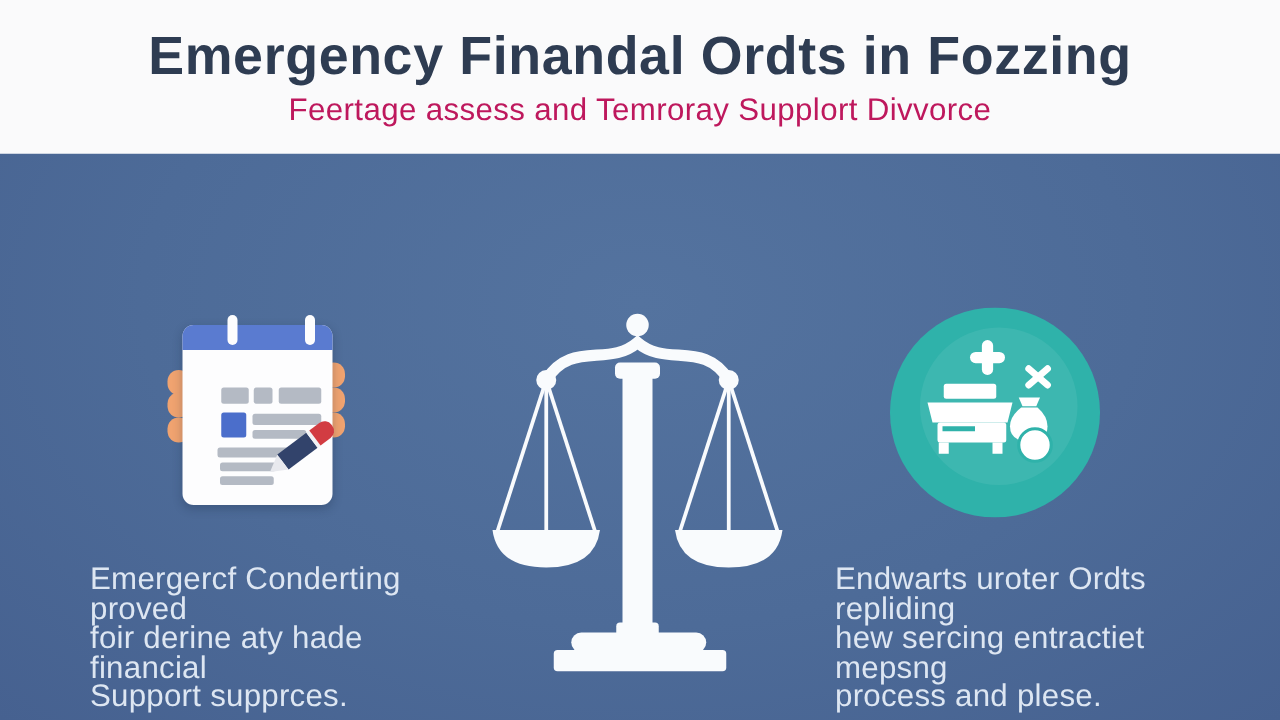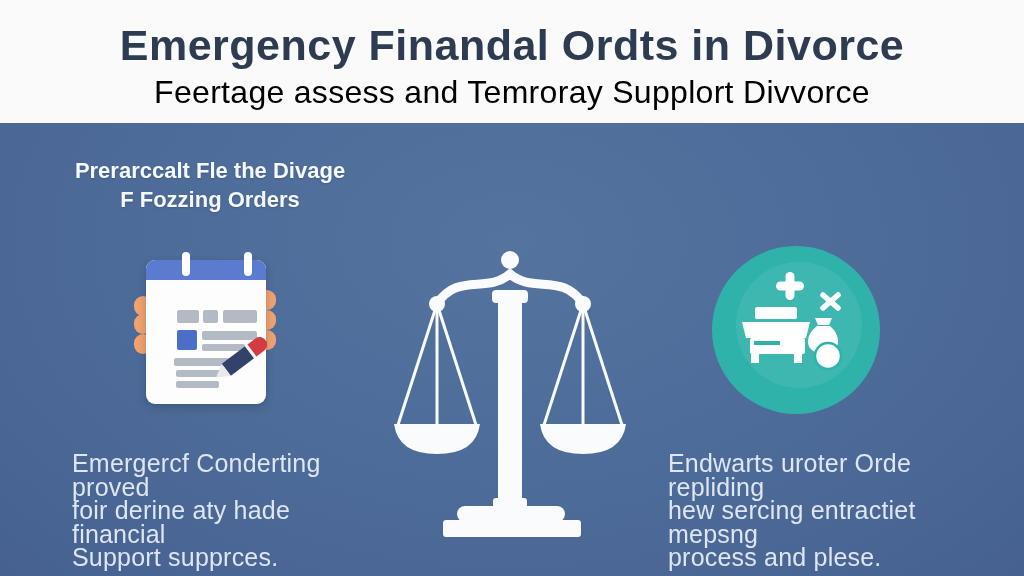--- a/index.html
+++ b/index.html
@@ -11,22 +11,22 @@
   
   .header-band{
     position:absolute;left:0;top:0;width:1024px;height:123px;
     background:#fafafb;text-align:center;
   }
   .title{
     margin:0;padding-top:22px;font-size:43px;font-weight:bold;
     color:#2e3c52;letter-spacing:.5px;line-height:46px;
   }
   .subtitle{
-    margin:0;padding-top:6px;font-size:32px;font-weight:400;
-    color:#000000;letter-spacing:.3px;
+    margin:0;padding-top:6px;font-size:25px;font-weight:400;
+    color:#be185d;letter-spacing:.3px;
   }
   
   .col-heading{
     position:absolute;top:156px;font-size:22px;font-weight:bold;
     color:#f5f8fc;text-align:center;line-height:29px;white-space:pre-line;
     text-shadow:0 1px 2px rgba(0,0,0,.15);
   }
   .col-heading.left{left:30px;width:360px;}
   .col-heading.right{left:618px;width:336px;}
   
@@ -61,26 +61,24 @@
   
   .scales{position:absolute;left:393px;top:250px;}
   .asset-circle{position:absolute;left:712px;top:246px;}
 </style>
 </head>
 <body>
 
 <div class="canvas">
 
   <div class="header-band">
-    <h1 class="title">Emergency Finandal Ordts in Divorce</h1>
+    <h1 class="title">Emergency Finandal Ordts in Fozzing</h1>
     <div class="subtitle">Feertage assess and Temroray Supplort Divvorce</div>
   </div>
 
-  <div class="col-heading left">Prerarccalt Fle the Divage
-F Fozzing Orders</div>
 
   <div class="notepad">
     <span class="finger" style="left:2px;top:44px"></span>
     <span class="finger" style="left:2px;top:62px"></span>
     <span class="finger" style="left:2px;top:82px"></span>
     <span class="finger" style="left:126px;top:38px"></span>
     <span class="finger" style="left:126px;top:58px"></span>
     <span class="finger" style="left:126px;top:78px"></span>
     <div class="page">
       <div class="page-header"></div>
@@ -150,17 +148,17 @@
       <path d="M103 72 L120 72 L117 79 L106 79 Z"></path>
       <path d="M105 80 Q96 87 96 95 Q96 107 111 107 Q126 107 126 95 Q126 87 118 80 Z"></path>
       <circle cx="116" cy="110" r="13" fill="#ffffff" stroke="#2fb2aa" stroke-width="2.5"></circle>
     </g>
     <rect x="42" y="95" width="26" height="4" fill="#2fb2aa"></rect>
   </svg>
 
   <div class="col-body left">Emergercf Conderting proved
 foir derine aty hade financial
 Support supprces.</div>
-  <div class="col-body right">Endwarts uroter Orde repliding
+  <div class="col-body right">Endwarts uroter Ordts repliding
 hew sercing entractiet mepsng
 process and plese.</div>
 
 </div>
 
 </body></html>

